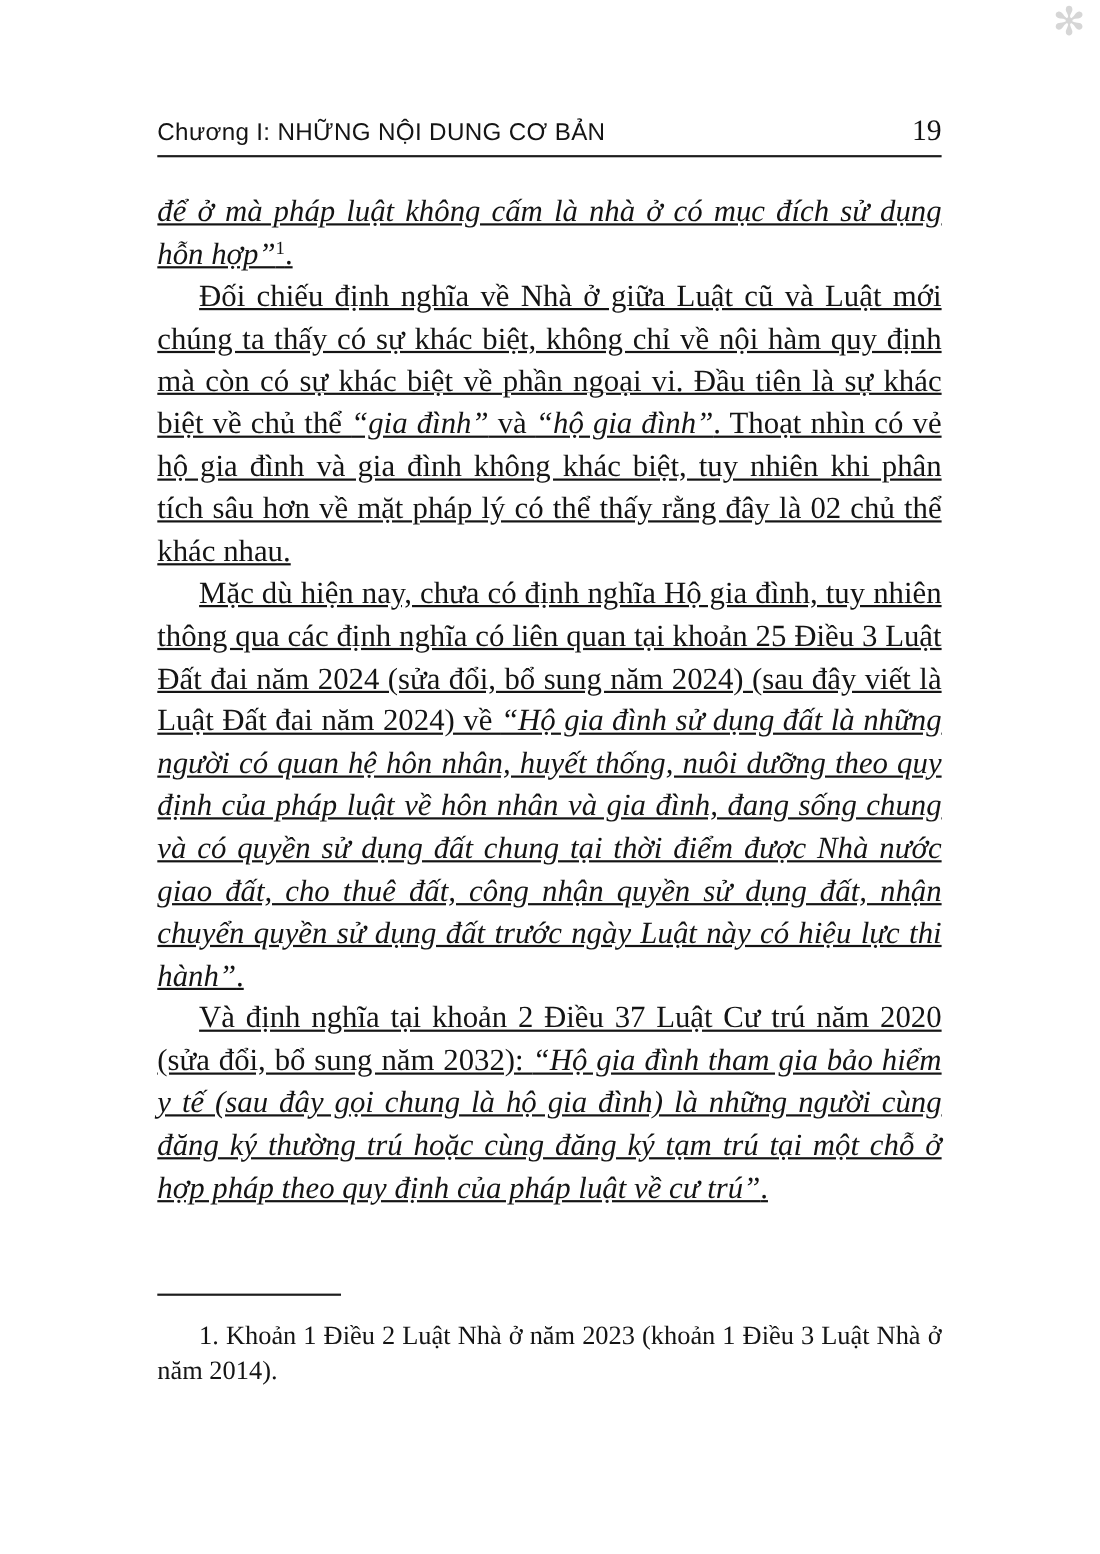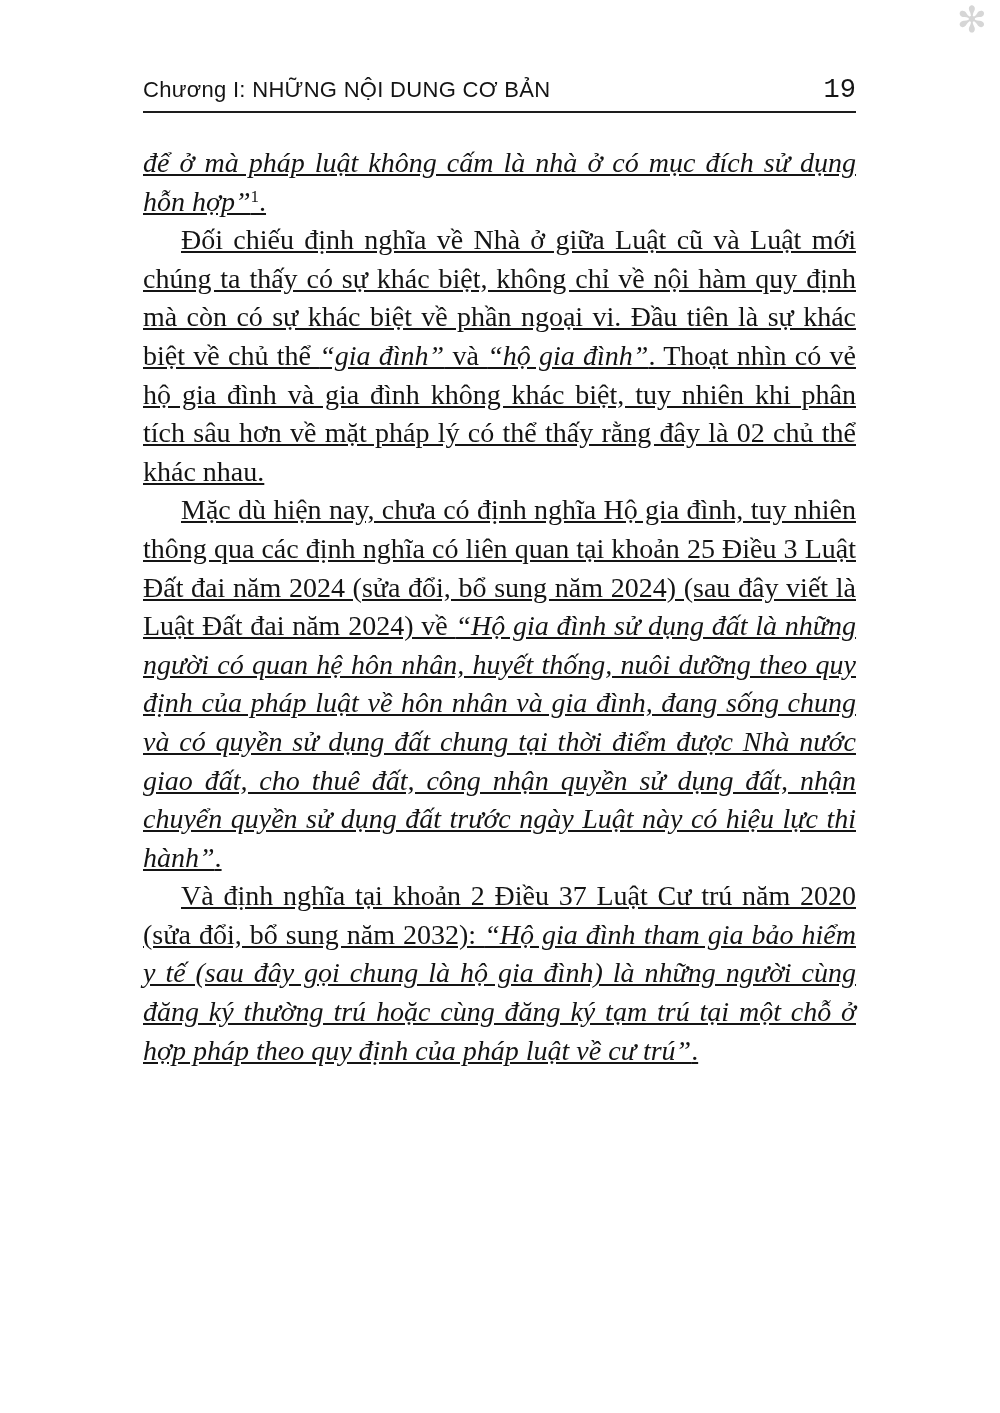--- a/index.html
+++ b/index.html
@@ -43,23 +43,24 @@
   .chapter-title {
     font-family: "Liberation Sans", sans-serif;
     font-size: 22px;
     font-weight: 400;
     letter-spacing: 0.3px;
     line-height: 24px;
     white-space: nowrap;
   }
 
   .page-number {
-    font-family: Liberation Mono, monospace;
+    font-family: Liberation Serif, serif;
     font-size: 27px;
     line-height: 24px;
+    margin-top: 28px;
   }
 
   .body-text {
     margin-top: 31px;
     font-size: 28px;
     line-height: 38.6px;
     text-align: justify;
     text-decoration: underline;
   }
 
@@ -112,14 +113,18 @@
     <div class="body-text">
 
     <p class="para"><span class="it">để ở mà pháp luật không cấm là nhà ở có mục đích sử dụng hỗn hợp”</span><sup class="fn-ref">1</sup><span>.</span></p>
         <p class="para indent"><span>Đối chiếu định nghĩa về Nhà ở giữa Luật cũ và Luật mới chúng ta thấy có sự khác biệt, không chỉ về nội hàm quy định mà còn có sự khác biệt về phần ngoại vi. Đầu tiên là sự khác biệt về chủ thể </span><span class="it">“gia đình”</span><span> và </span><span class="it">“hộ gia đình”</span><span>. Thoạt nhìn có vẻ hộ gia đình và gia đình không khác biệt, tuy nhiên khi phân tích sâu hơn về mặt pháp lý có thể thấy rằng đây là 02 chủ thể khác nhau.</span></p>
         <p class="para indent"><span>Mặc dù hiện nay, chưa có định nghĩa Hộ gia đình, tuy nhiên thông qua các định nghĩa có liên quan tại khoản 25 Điều 3 Luật Đất đai năm 2024 (sửa đổi, bổ sung năm 2024) (sau đây viết là Luật Đất đai năm 2024) về </span><span class="it">“Hộ gia đình sử dụng đất là những người có quan hệ hôn nhân, huyết thống, nuôi dưỡng theo quy định của pháp luật về hôn nhân và gia đình, đang sống chung và có quyền sử dụng đất chung tại thời điểm được Nhà nước giao đất, cho thuê đất, công nhận quyền sử dụng đất, nhận chuyển quyền sử dụng đất trước ngày Luật này có hiệu lực thi hành”</span><span>.</span></p>
         <p class="para indent"><span>Và định nghĩa tại khoản 2 Điều 37 Luật Cư trú năm 2020 (sửa đổi, bổ sung năm 2032): </span><span class="it">“Hộ gia đình tham gia bảo hiểm y tế (sau đây gọi chung là hộ gia đình) là những người cùng đăng ký thường trú hoặc cùng đăng ký tạm trú tại một chỗ ở hợp pháp theo quy định của pháp luật về cư trú”</span><span>.</span></p>
       </div>
 
   </div>
 
+  <div class="footnote">
+    <div class="footnote-rule"></div>
+    <p class="footnote-text">1. Khoản 1 Điều 2 Luật Nhà ở năm 2023 (khoản 1 Điều 3 Luật Nhà ở năm 2014).</p>
+  </div>
 
 </div>
 
 </body></html>

